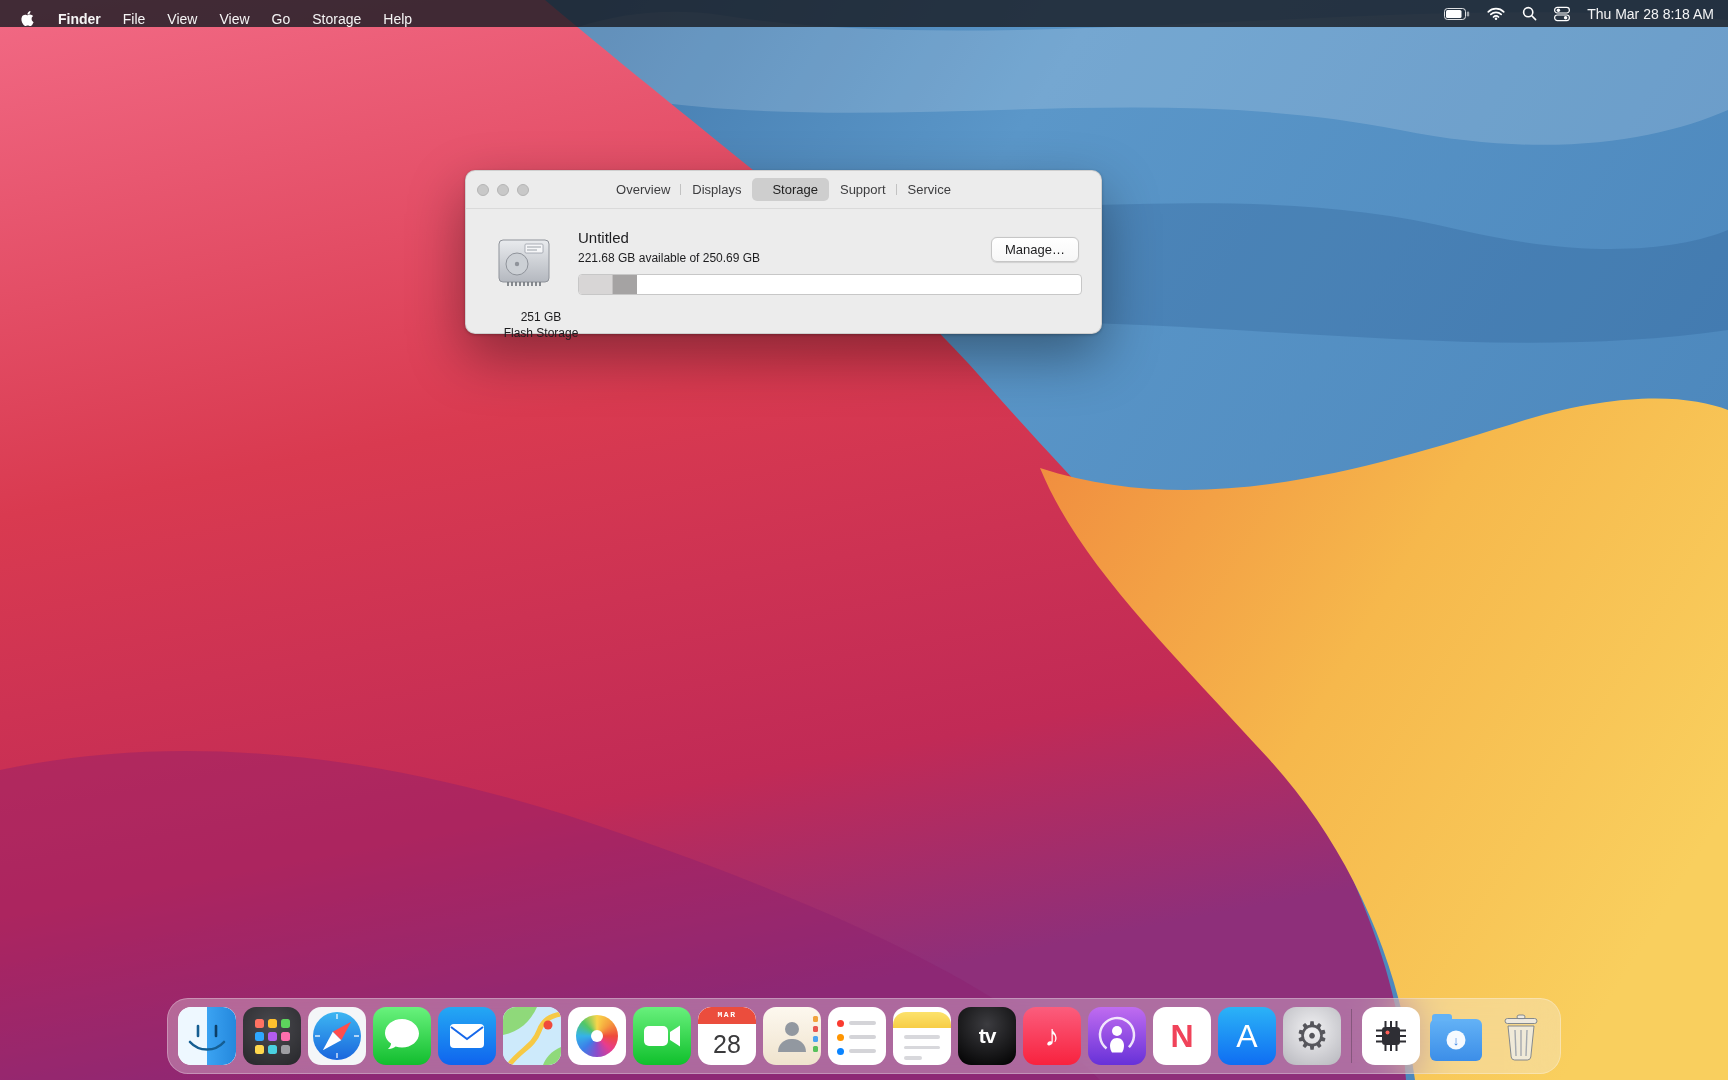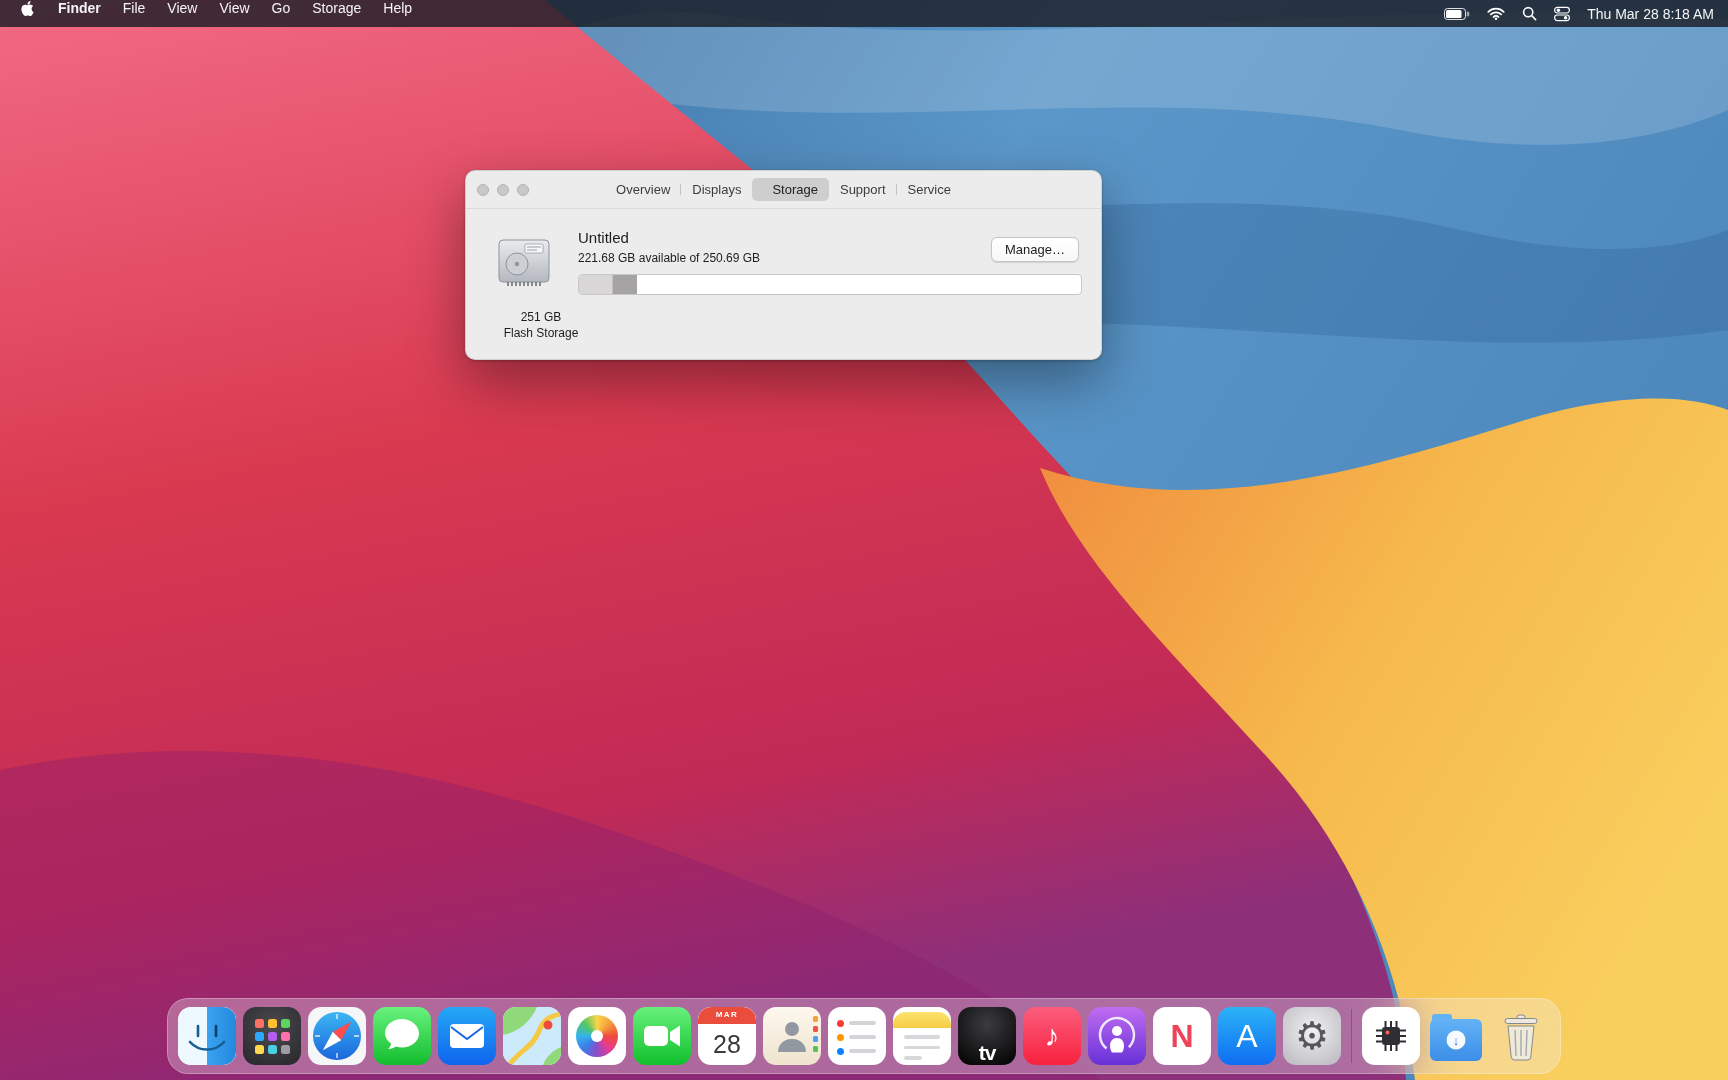--- a/index.html
+++ b/index.html
@@ -6,29 +6,29 @@
   html,body { width:1728px; height:1080px; overflow:hidden; font-family:"Liberation Sans","DejaVu Sans",sans-serif; }
   body { position:relative; background:#2c5d8f; }
 
   
   #wallpaper { position:absolute; inset:0; z-index:0; }
 
   
   .menubar { position:absolute; top:0; left:0; right:0; height:27px; z-index:5;
     background:rgba(26,29,36,0.82); display:flex; align-items:center; justify-content:space-between;
     color:rgba(255,255,255,0.95); font-size:14px; }
-  .menus { display:flex; align-items:flex-start; height:100%; }
+  .menus { display:flex; align-items:flex-end; height:100%; }
   .apple-wrap { padding:0 12px 0 20px; display:flex; align-items:center; }
   .menu-item { padding:0 11px; cursor:default; }
   .menu-item.app-name { font-weight:700; }
   .status { display:flex; align-items:center; gap:17px; padding-right:14px; }
   .clock { font-size:14px; }
 
   
-  .mac-window { position:absolute; left:465px; top:170px; width:637px; height:190px; z-index:3;
+  .mac-window { position:absolute; left:465px; top:170px; width:637px; height:164px; z-index:3;
     background:#ececec; border-radius:10px; border:1px solid rgba(0,0,0,0.12);
     box-shadow:0 22px 55px rgba(0,0,0,0.38), 0 1px 3px rgba(0,0,0,0.25); }
   .titlebar { position:relative; height:38px; display:flex; align-items:center; justify-content:center;
     border-bottom:1px solid #dadada; }
   .traffic { position:absolute; left:11px; top:13px; display:flex; gap:8px; }
   .traffic span { width:12px; height:12px; border-radius:50%; background:#c8c8c8; border:1px solid #b5b5b5; }
   .tabs { display:flex; align-items:center; font-size:13px; color:#3d3d3f; }
   .tab { position:relative; padding:4px 11px; border-radius:5px; cursor:default; }
   .tab.selected { background:#cecece; color:#222;padding-left:20px; }
   .tab:not(.selected)+.tab:not(.selected)::before { content:""; position:absolute; left:-1px; top:6px; bottom:6px; width:1px; background:#c2c2c2; }
@@ -71,37 +71,37 @@
   .ic-messages { background:linear-gradient(180deg,#69f27d,#12bd2e); }
   .ic-mail { background:linear-gradient(180deg,#24a8f4,#0f64ee); }
   .ic-maps { background:#d7ecfb; }
   .ic-photos { background:#fff; }
   .pinwheel { width:42px; height:42px; border-radius:50%; position:relative;
     background:conic-gradient(#f9d54a,#f59e3d,#ef4b3c,#e73c8e,#8e4cc9,#3d7de8,#35b3e8,#52c766,#f9d54a); }
   .pinwheel::after { content:""; position:absolute; left:15px; top:15px; width:12px; height:12px; border-radius:50%; background:#fff; }
   .ic-facetime { background:linear-gradient(180deg,#68f07c,#10c02c); }
   .ic-calendar { background:#fff; flex-direction:column; align-items:stretch; }
   .cal-head { height:17px; border-radius:13px 13px 0 0; background:#eb4d3d; color:#fff;
-    font-size:8px; font-weight:700; letter-spacing:1.5px; text-align:center; line-height:15px; }
+    font-size:8px; font-weight:700; letter-spacing:1.5px; text-align:center; line-height:15px;font-family:Liberation Mono, monospace; }
   .cal-day { flex:1; text-align:center; font-size:25px; color:#3a3a3c; line-height:40px; }
   .ic-contacts { background:linear-gradient(#fdf8ef,#efe3cd); }
   .person { display:flex; flex-direction:column; align-items:center; margin-top:2px; }
   .person .head { width:14px; height:14px; border-radius:50%; background:#9298a0; }
   .person .torso { width:28px; height:13px; margin-top:3px; background:#9298a0; border-radius:14px 14px 0 0; }
   .ctab { position:absolute; right:3px; width:5px; height:6px; border-radius:1.5px; }
   .ctab.t1{top:9px;background:#f2a33c}.ctab.t2{top:19px;background:#e8564f}
   .ctab.t3{top:29px;background:#4aa3f2}.ctab.t4{top:39px;background:#58c15c}
   .ic-reminders { background:#fff; flex-direction:column; align-items:flex-start; padding:9px 0 0 9px; }
   .rem-row { display:flex; align-items:center; gap:5px; margin-bottom:7px; }
   .rem-dot { width:7px; height:7px; border-radius:50%; }
   .rem-line { width:27px; height:3.5px; border-radius:2px; background:#d4d4d8; }
   .ic-notes { background:#fff; flex-direction:column; align-items:stretch; }
   .notes-top { height:16px; border-radius:13px 13px 0 0; background:linear-gradient(#fce26c,#f7cd45); }
   .notes-line { height:3.5px; background:#d8d8dc; border-radius:2px; margin:7px 11px 0 11px; }
-  .ic-tv { background:radial-gradient(circle at 50% 30%, #3c3c40, #000); color:#fff; font-size:21px; font-weight:700; letter-spacing:-1px;align-items:flex-end; }
+  .ic-tv { background:radial-gradient(circle at 50% 30%, #3c3c40, #000); color:#fff; font-size:21px; font-weight:700; letter-spacing:-1px; }
   .ic-music { background:linear-gradient(180deg,#fb5d7d,#f8223e); color:#fff; font-size:30px; }
   .ic-podcasts { background:linear-gradient(180deg,#c06cf0,#6731d8); }
   .ic-news { background:#fff; color:#f0435a; font-size:32px; font-weight:800; }
   .ic-appstore { background:linear-gradient(180deg,#2bb3f7,#0f6df2); color:#fff; font-size:32px; font-weight:400; }
   .ic-sysprefs { background:radial-gradient(circle at 50% 40%, #f1f1f3, #b7b7bd); color:#56565c; font-size:38px; line-height:1; }
   .ic-chip { background:#fff; }
   .ic-downloads { background:transparent; }
   .folder { position:relative; width:52px; height:42px; margin-top:8px; border-radius:6px;
     background:linear-gradient(#63b2f6,#3c8ee8); }
   .folder::before { content:""; position:absolute; top:-5px; left:2px; width:20px; height:7px;

